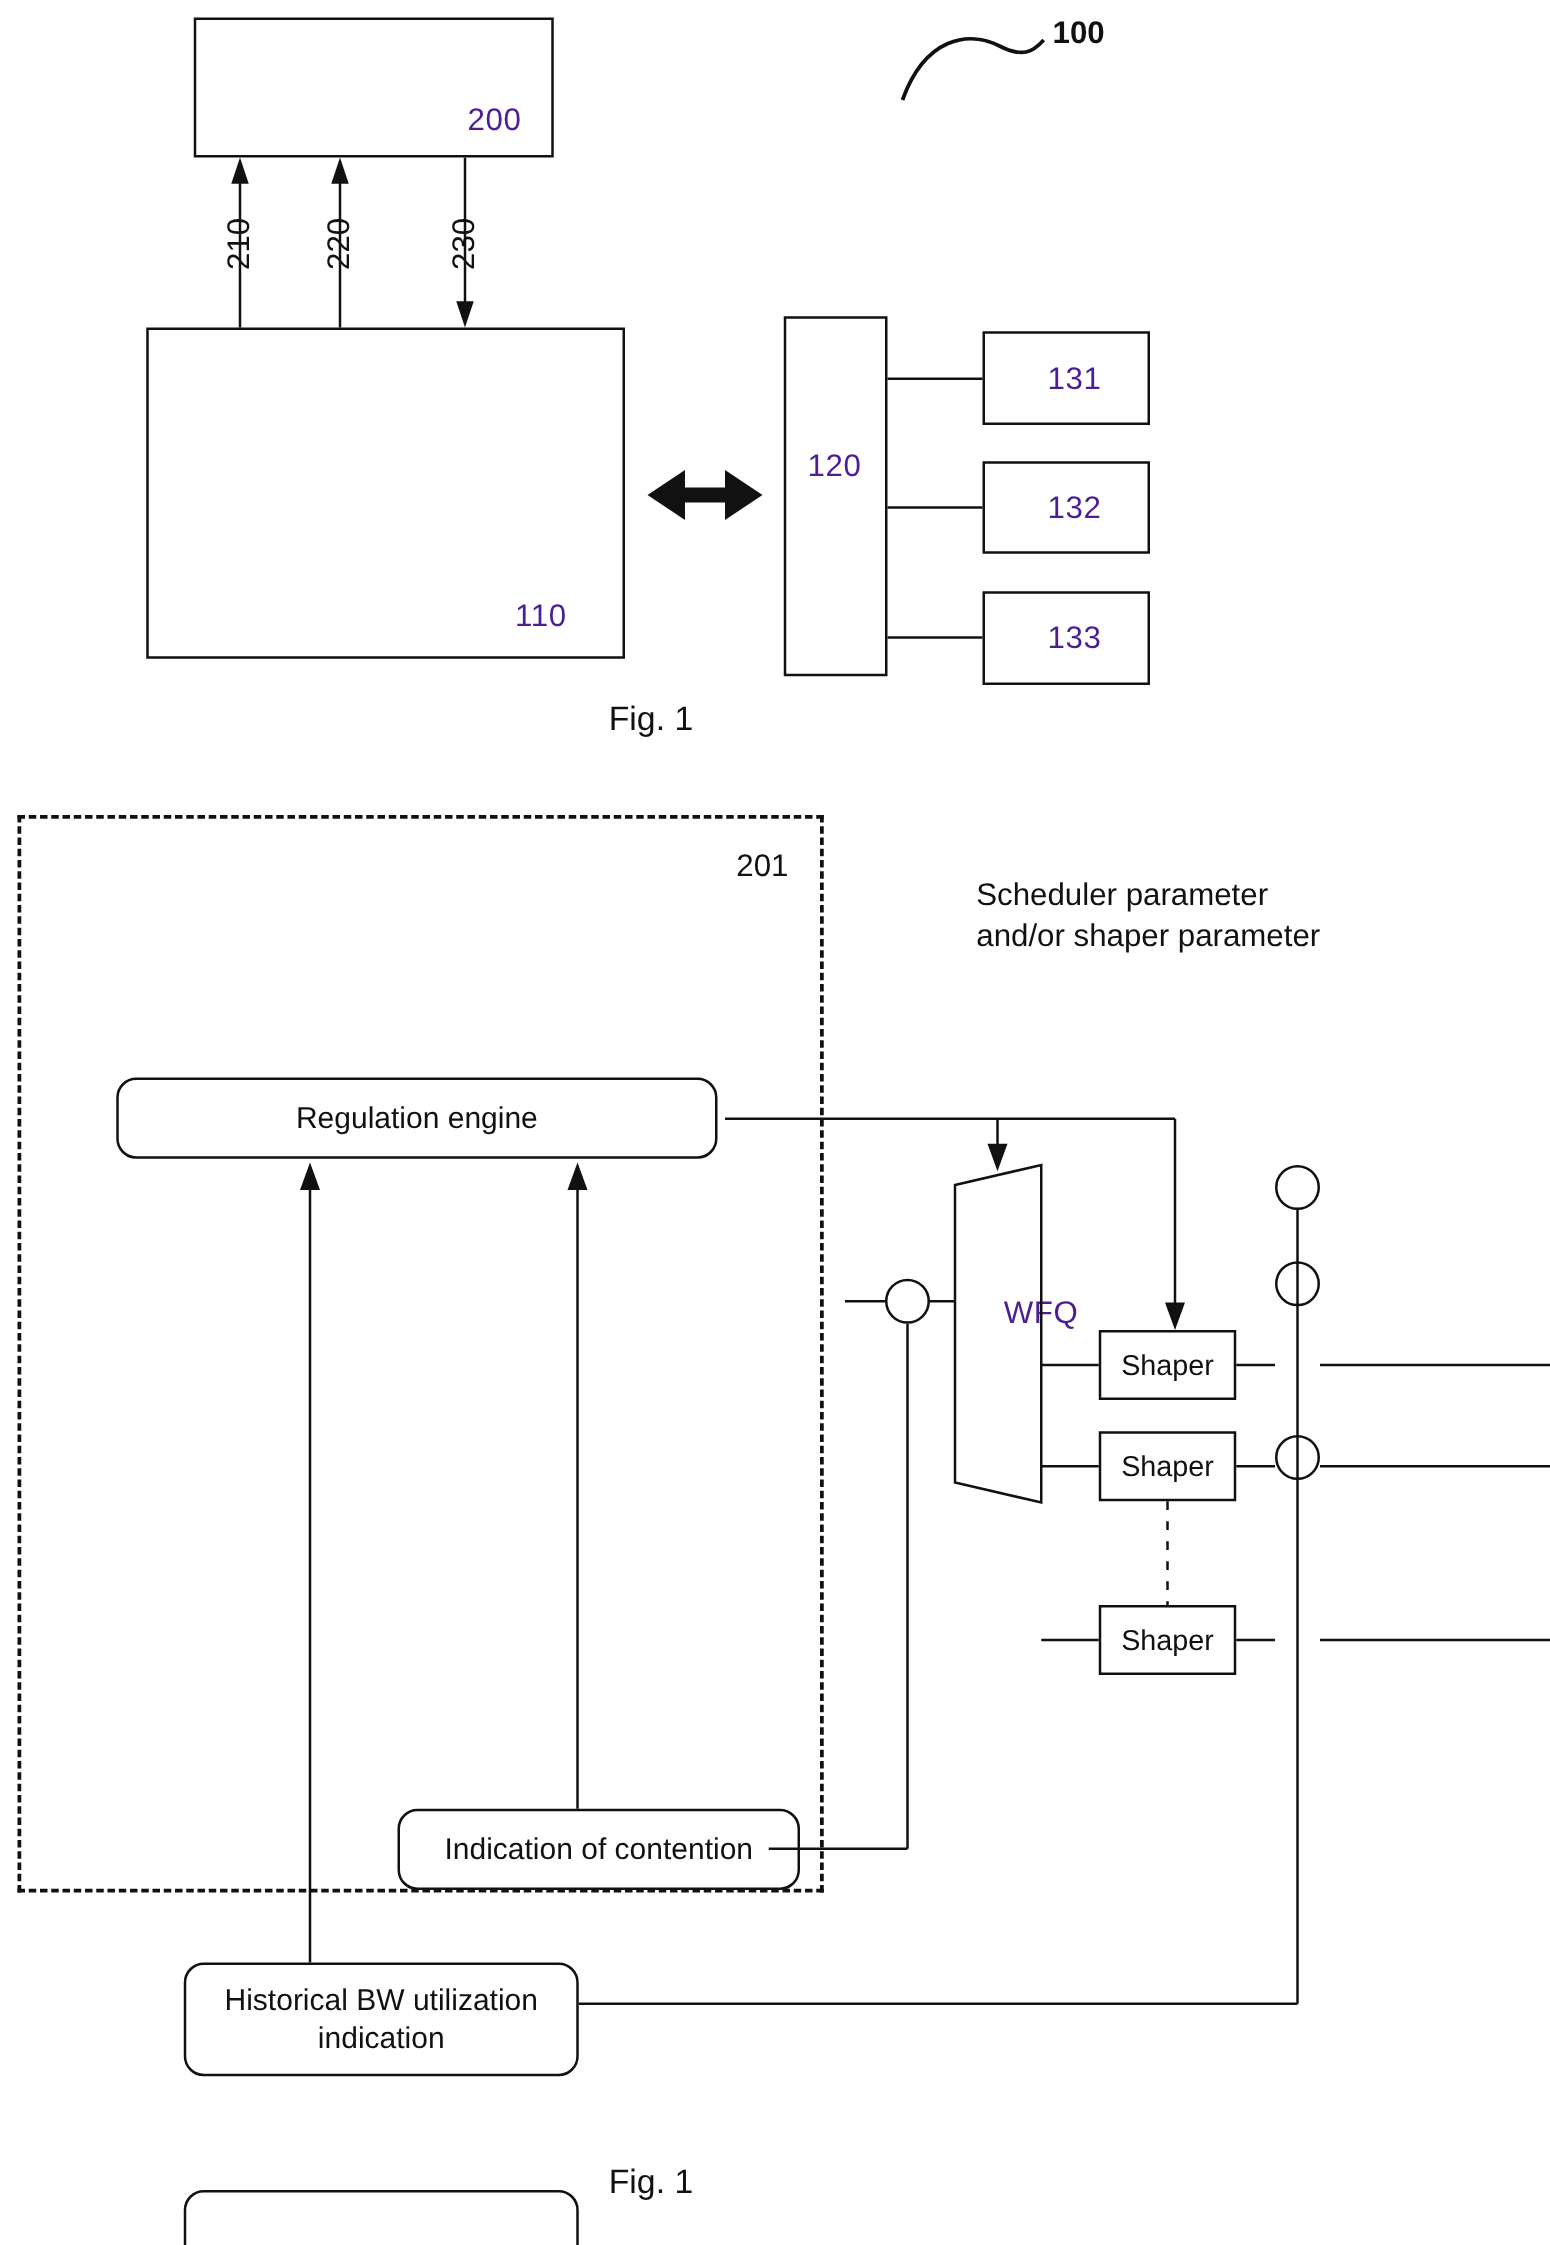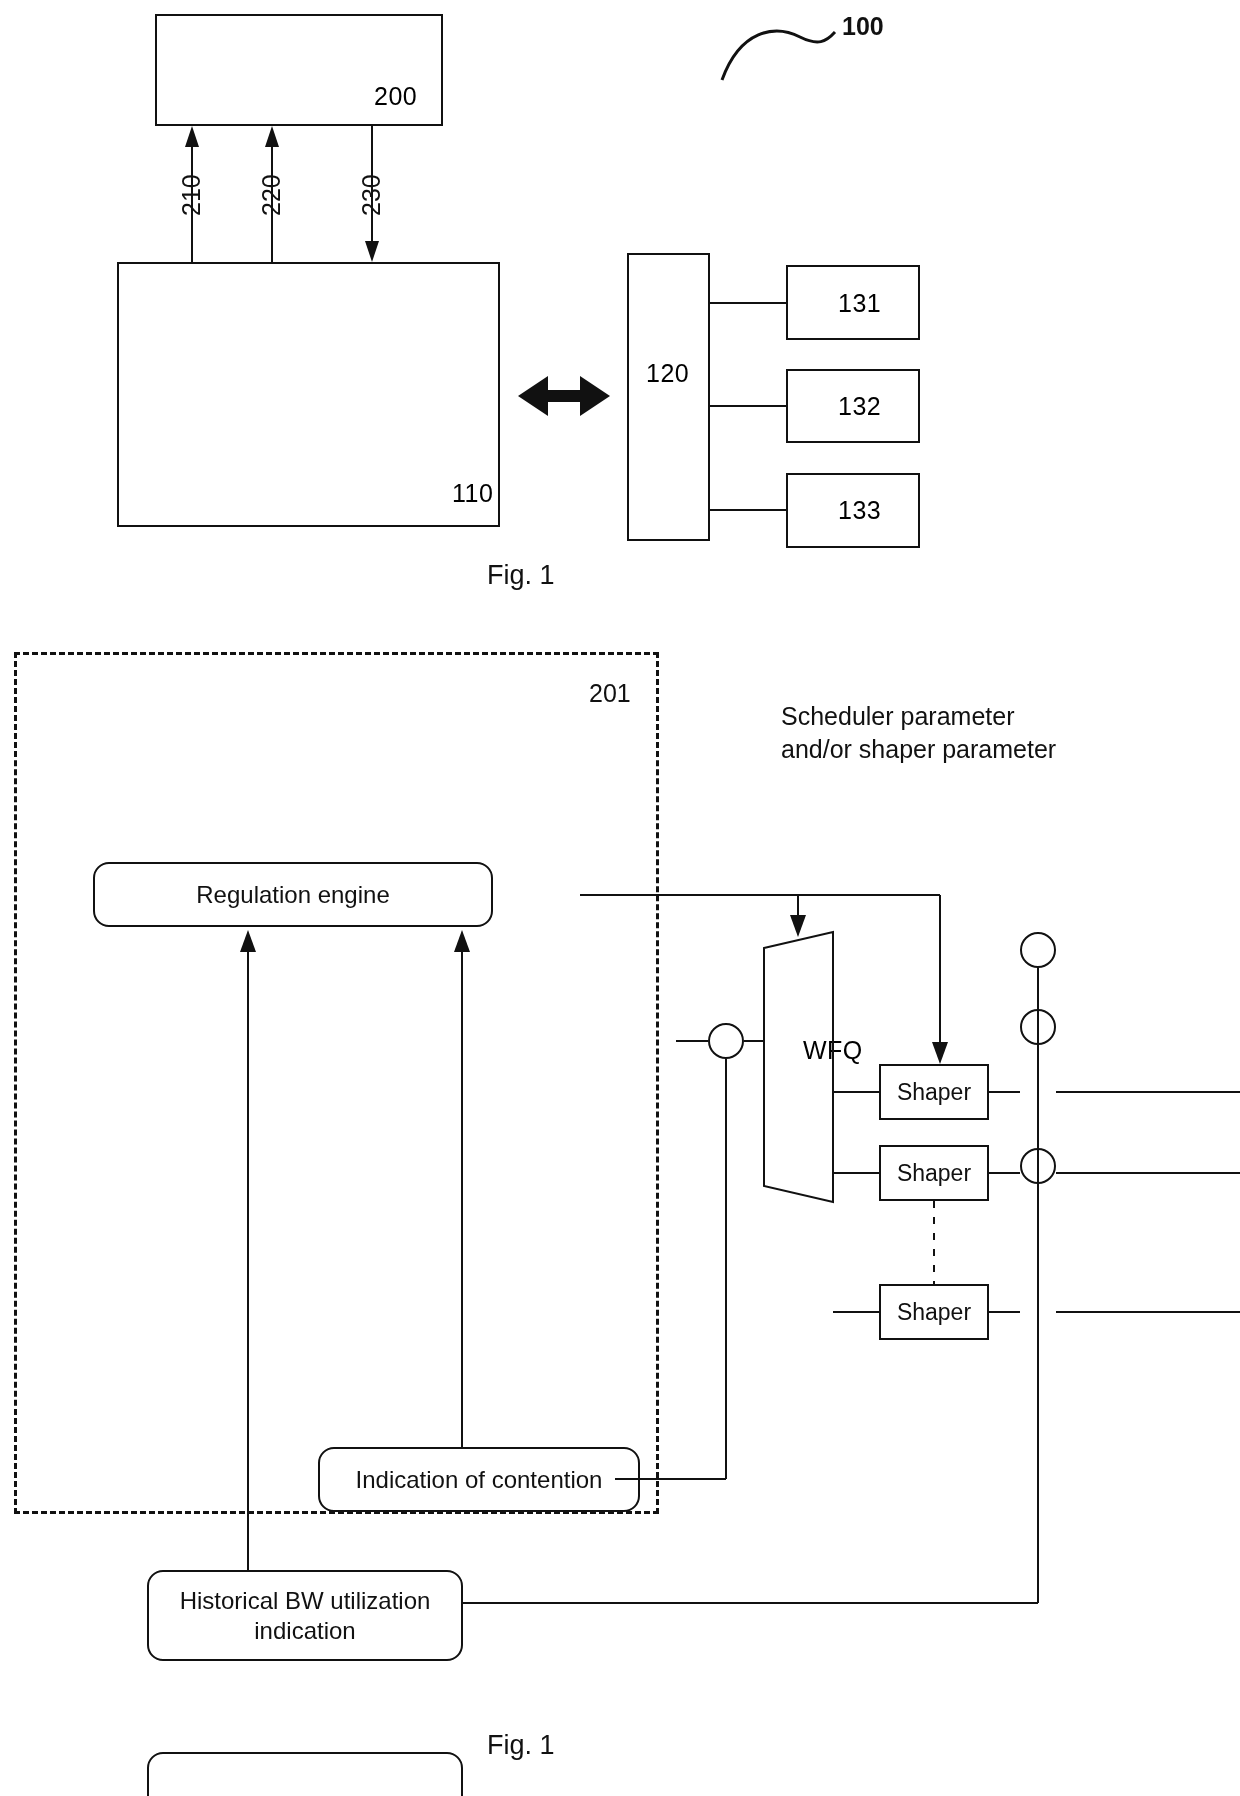--- a/index.html
+++ b/index.html
@@ -23,21 +23,21 @@
   .box {
     position: absolute;
     border: 2px solid #111;
     background: #fff;
     box-sizing: border-box;
   }
   .box-label {
     position: absolute;
     font-size: 25px;
     letter-spacing: 0.5px;
-    color: #000000;
+    color: #4c1d95;
     white-space: nowrap;
   }
   .rbox {
     position: absolute;
     border: 2px solid #111;
     border-radius: 16px;
     background: #fff;
     box-sizing: border-box;
     display: flex;
     align-items: center;
@@ -112,21 +112,21 @@
 </style>
 </head>
 <body>
 
 <div id="page">
 
   <div class="box" style="left:155px; top:14px; width:288px; height:112px;"></div>
   <div class="box-label" style="left:374px; top:82px;">200</div>
 
   <div class="box" style="left:117px; top:262px; width:383px; height:265px;"></div>
-  <div class="box-label" style="left:452px; top:479px;text-align:center;">110</div>
+  <div class="box-label" style="left:412px; top:479px;text-align:center;">110</div>
 
   <div class="box" style="left:627px; top:253px; width:83px; height:288px;"></div>
   <div class="box-label" style="left:646px; top:359px;">120</div>
 
   <div class="box" style="left:786px; top:265px; width:134px; height:75px;"></div>
   <div class="box-label" style="left:838px; top:289px;">131</div>
 
   <div class="box" style="left:786px; top:369px; width:134px; height:74px;"></div>
   <div class="box-label" style="left:838px; top:392px;">132</div>
 
@@ -137,21 +137,21 @@
   <div class="vert-label" style="left:257px; top:216px;">220</div>
   <div class="vert-label" style="left:357px; top:216px;">230</div>
 
   <div class="ref-num" style="left:842px; top:12px;font-weight:bold;">100</div>
 
   <div class="fig-caption" style="left:487px; top:560px;">Fig. 1</div>
 
   <div class="dashed-region" style="left:14px; top:652px; width:645px; height:862px;"></div>
   <div class="ref-num" style="left:589px; top:679px;">201</div>
 
-  <div class="rbox" style="left:93px; top:862px; width:400px; height:65px;">
+  <div class="rbox" style="left:93px; top:862px; width:481px; height:65px;">
     <span>Regulation engine</span>
   </div>
 
   <div class="rbox" style="left:318px; top:1447px; width:322px; height:65px;">
     <span>Indication of contention</span>
   </div>
 
   <div class="rbox" style="left:147px; top:1752px; width:316px; height:95px; top:1752px;"></div>
 
   <div class="rbox" style="left:147px; top:1570px; width:316px; height:91px;">

